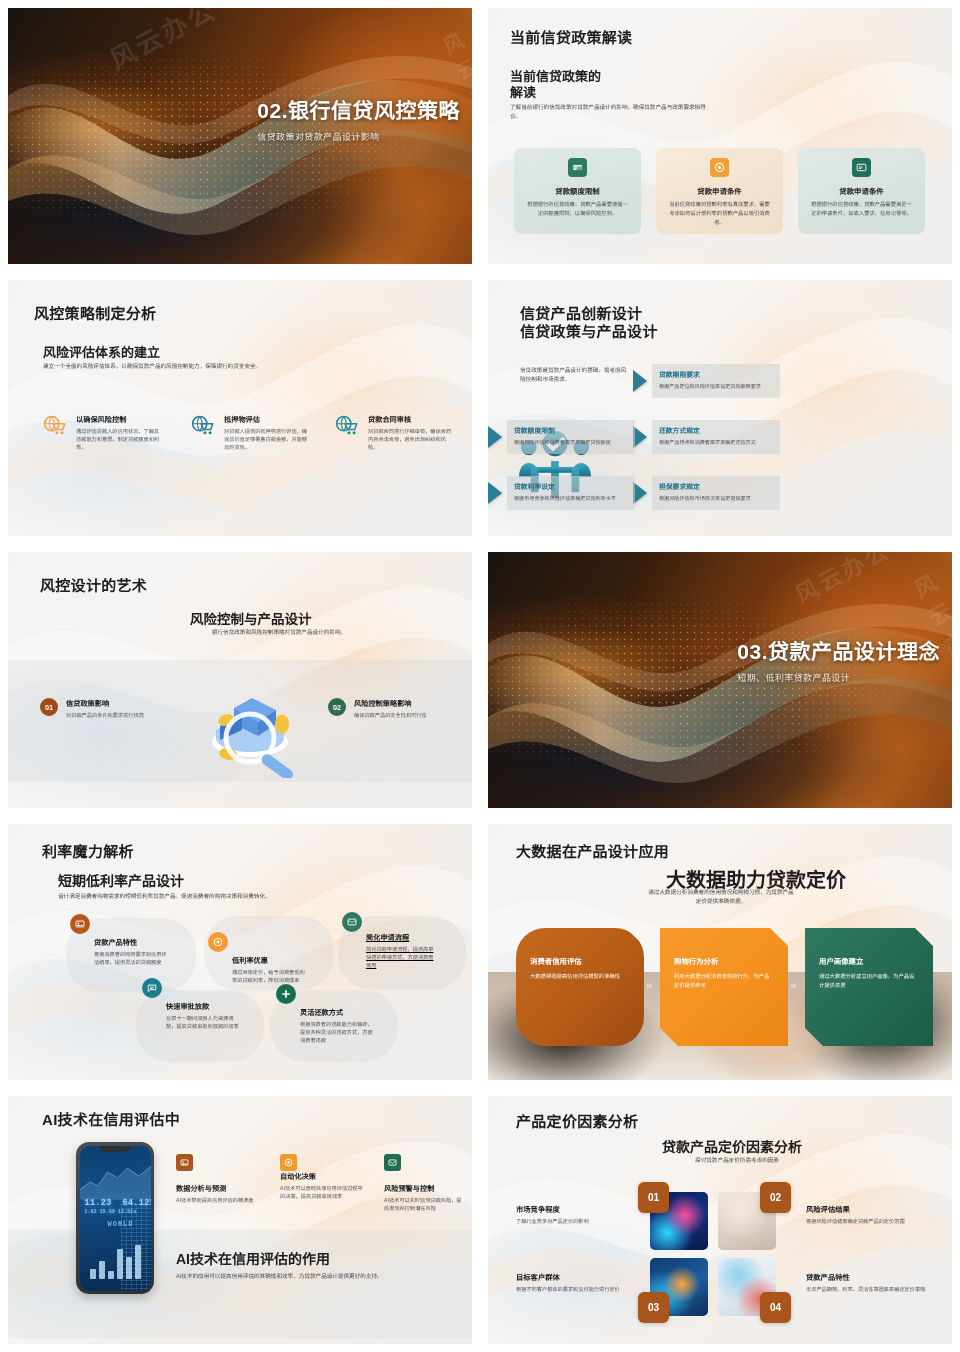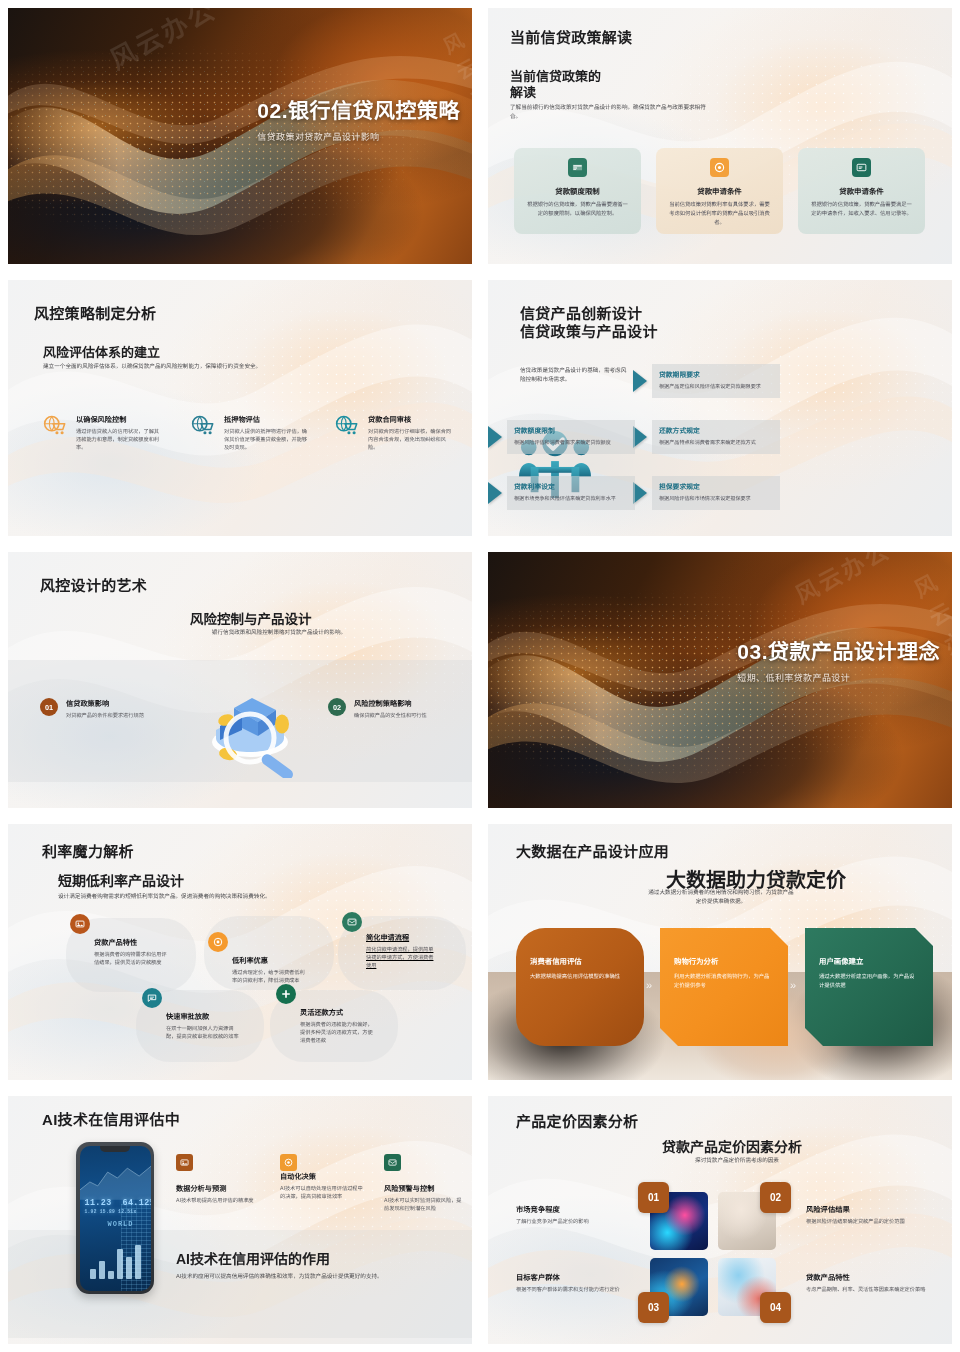--- a/index.html
+++ b/index.html
@@ -626,21 +626,21 @@
               <rect x="2.5" y="5" width="19" height="14" rx="2" fill="none" stroke="#fff" stroke-width="2.2"></rect>
               <path d="M3.5 7l8.5 6 8.5-6v2l-8.5 6-8.5-6z"></path>
             </svg>
         </div>
         <div style="margin-left:24px; margin-top:0; width:72px;text-decoration:underline;">
           <div class="itm-h">简化申请流程</div>
           <div class="itm-b">简化贷款申请流程，提供简单快捷的申请方式，方便消费者使用</div>
         </div>
       </div>
 
-      <div style="position:absolute; left:134px; top:164px; z-index:6;">
+      <div style="position:absolute; left:134px; top:154px; z-index:6;">
         <div class="circ c-teal">
           <svg viewBox="0 0 24 24">
               <path d="M3 5h18v11H8l-5 4z" fill="none" stroke="#fff" stroke-width="2.2" stroke-linejoin="round"></path>
               <path d="M7 9h10v1.7H7zM7 12h7v1.7H7z"></path>
             </svg>
         </div>
         <div style="margin-left:24px; margin-top:3px; width:74px;">
           <div class="itm-h">快速审批放款</div>
           <div class="itm-b">在双十一期间加强人力资源调配，提高贷款审批和放款的效率</div>
         </div>

